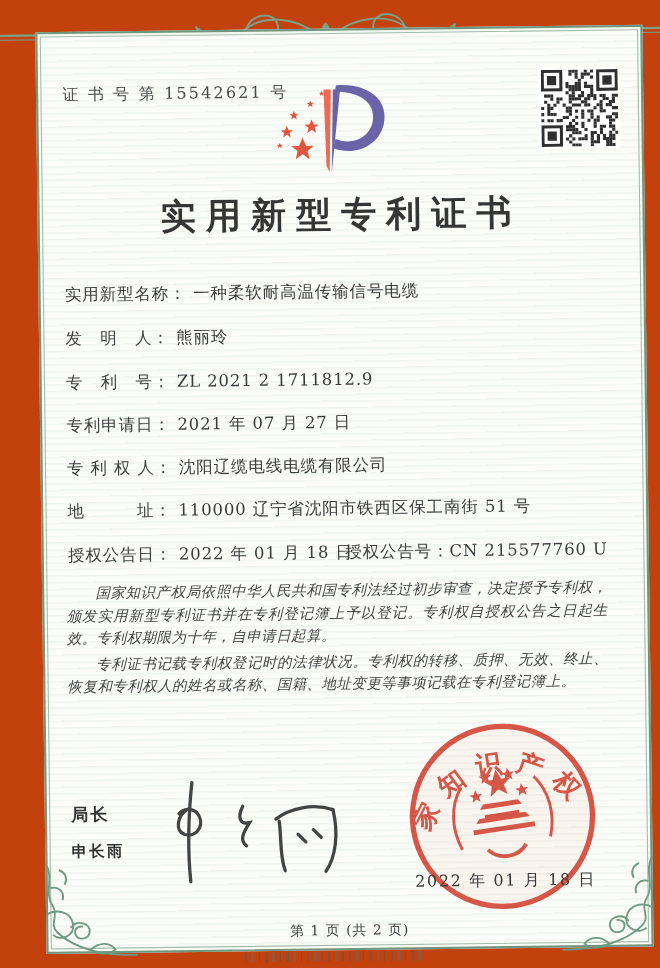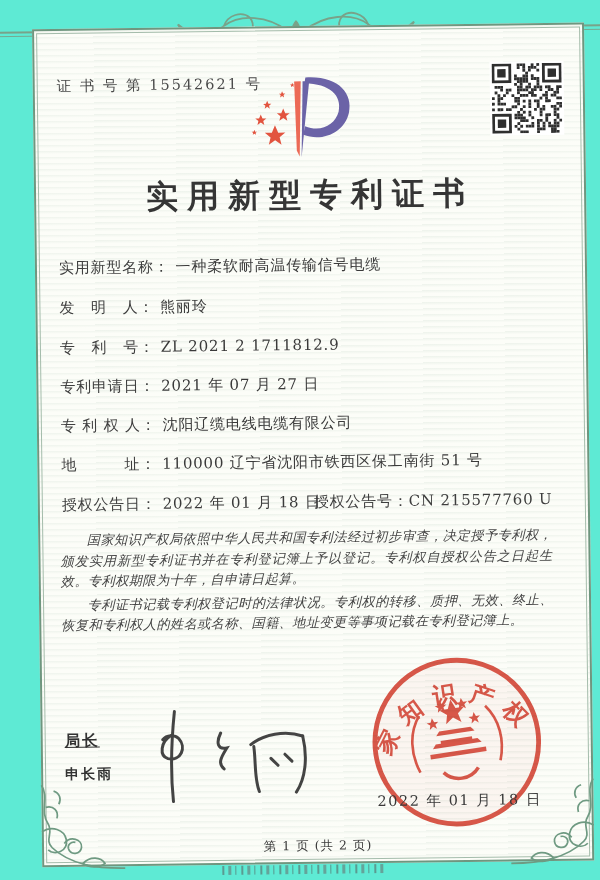--- a/index.html
+++ b/index.html
@@ -1,18 +1,18 @@
 <!DOCTYPE html>
 <html><head>
 <meta charset="utf-8">
 <style>
   html,body{margin:0;padding:0;background:#fff;}
   body{width:600px;height:880px;overflow:hidden;
        font-family:"DejaVu Serif","Liberation Serif",serif;color:#3c3c3c;}
-  .scan{position:relative;width:600px;height:880px;background:#5eead4;overflow:hidden;}
+  .scan{position:relative;width:600px;height:880px;background:#c2410c;overflow:hidden;}
   .tilt{position:absolute;inset:0;transform:rotate(-0.7deg);transform-origin:50% 40%;}
   .top-band{position:absolute;left:-12px;top:2px;width:624px;height:54px;}
   .frame{position:absolute;left:36px;top:26px;width:548px;height:834px;
          border:2px solid #6f967f;background:#fcfdf8;
          background-image:repeating-linear-gradient(180deg,
             rgba(125,165,140,.10) 0px, rgba(125,165,140,.03) 2px,
             rgba(255,255,255,0) 3px, rgba(255,255,255,0) 6px);}
   .frame-inner{position:absolute;inset:2px;border:1px solid #a4bcab;pointer-events:none;}
   .corner{position:absolute;width:96px;height:96px;}
   .corner.bl{left:-10px;bottom:-12px;}
@@ -22,21 +22,21 @@
   .qr{position:absolute;left:455px;top:36px;width:70px;height:70px;background:#fff;padding:2px;}
   .title{position:absolute;left:0;top:146px;width:100%;text-align:center;
          font-size:32px;font-weight:600;letter-spacing:9px;color:#353535;}
   .row{position:absolute;left:22px;right:20px;font-size:15px;letter-spacing:.8px;
        color:#3e3e3e;white-space:nowrap;}
   .row .val{margin-left:6px;color:#3a3a3a;}
   .grant-no{position:absolute;left:274px;font-size:15px;letter-spacing:.8px;color:#3e3e3e;white-space:nowrap;}
   .paras{position:absolute;left:20px;top:500px;width:492px;}
   .paras p{margin:0 0 3px 0;font-size:13.2px;line-height:20.5px;letter-spacing:.4px;
            text-indent:2em;text-align:justify;color:#454545;font-style:italic;}
-  .sig-title{position:absolute;left:22px;top:700px;font-size:15.5px;font-weight:600;letter-spacing:2px;color:#333;text-decoration:underline;}
+  .sig-title{position:absolute;left:22px;top:700px;font-size:15.5px;font-weight:600;letter-spacing:2px;color:#333;}
   .sig-name{position:absolute;left:22px;top:735px;font-size:14px;font-weight:600;letter-spacing:2px;color:#333;}
   .sig-hand{position:absolute;left:90px;top:676px;width:190px;height:100px;}
   .seal{position:absolute;left:326px;top:628px;width:176px;height:176px;
         mix-blend-mode:multiply;opacity:.92;transform:rotate(-8deg);}
   .seal-date{position:absolute;left:334px;top:765px;font-size:14.5px;letter-spacing:1.5px;color:#383838;z-index:3;}
   .footer{position:absolute;left:0;top:810px;width:100%;text-align:center;
           font-size:12.5px;letter-spacing:1px;color:#3a3a3a;}
   .cutoff{position:absolute;left:216px;top:865px;width:162px;height:9px;opacity:.55;
           background:repeating-linear-gradient(90deg,
              #5a5a5a 0 2px, transparent 2px 6px, #6a6a6a 6px 9px,

